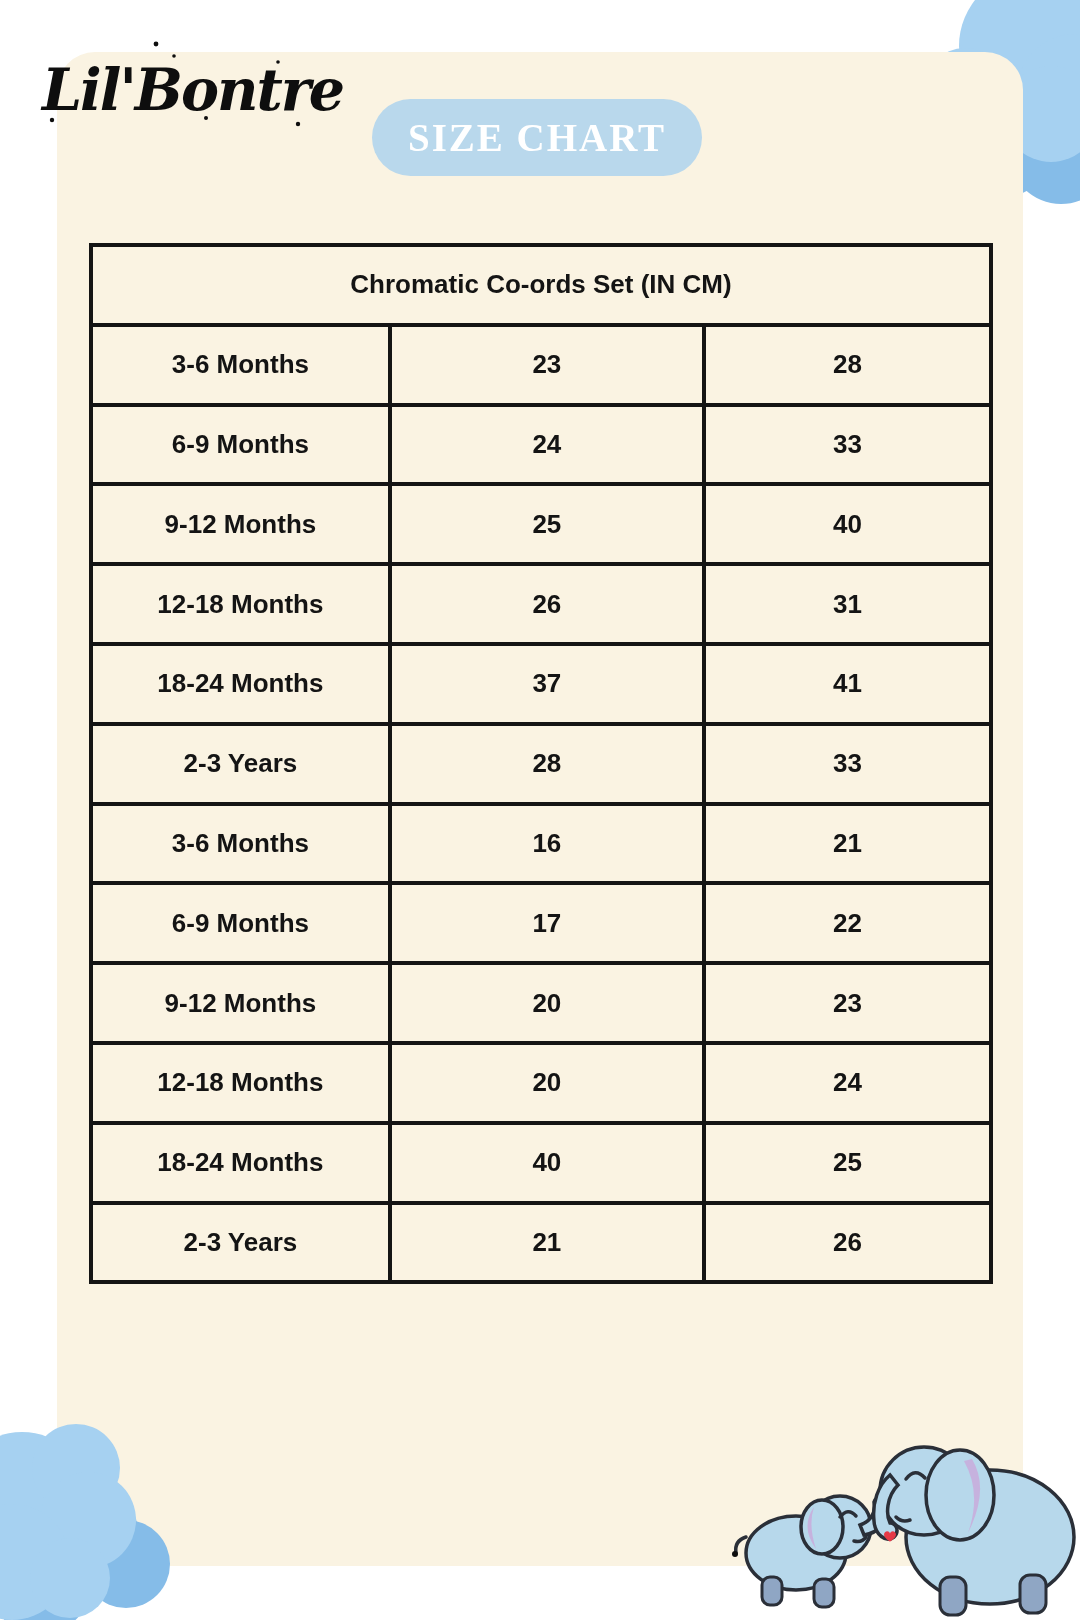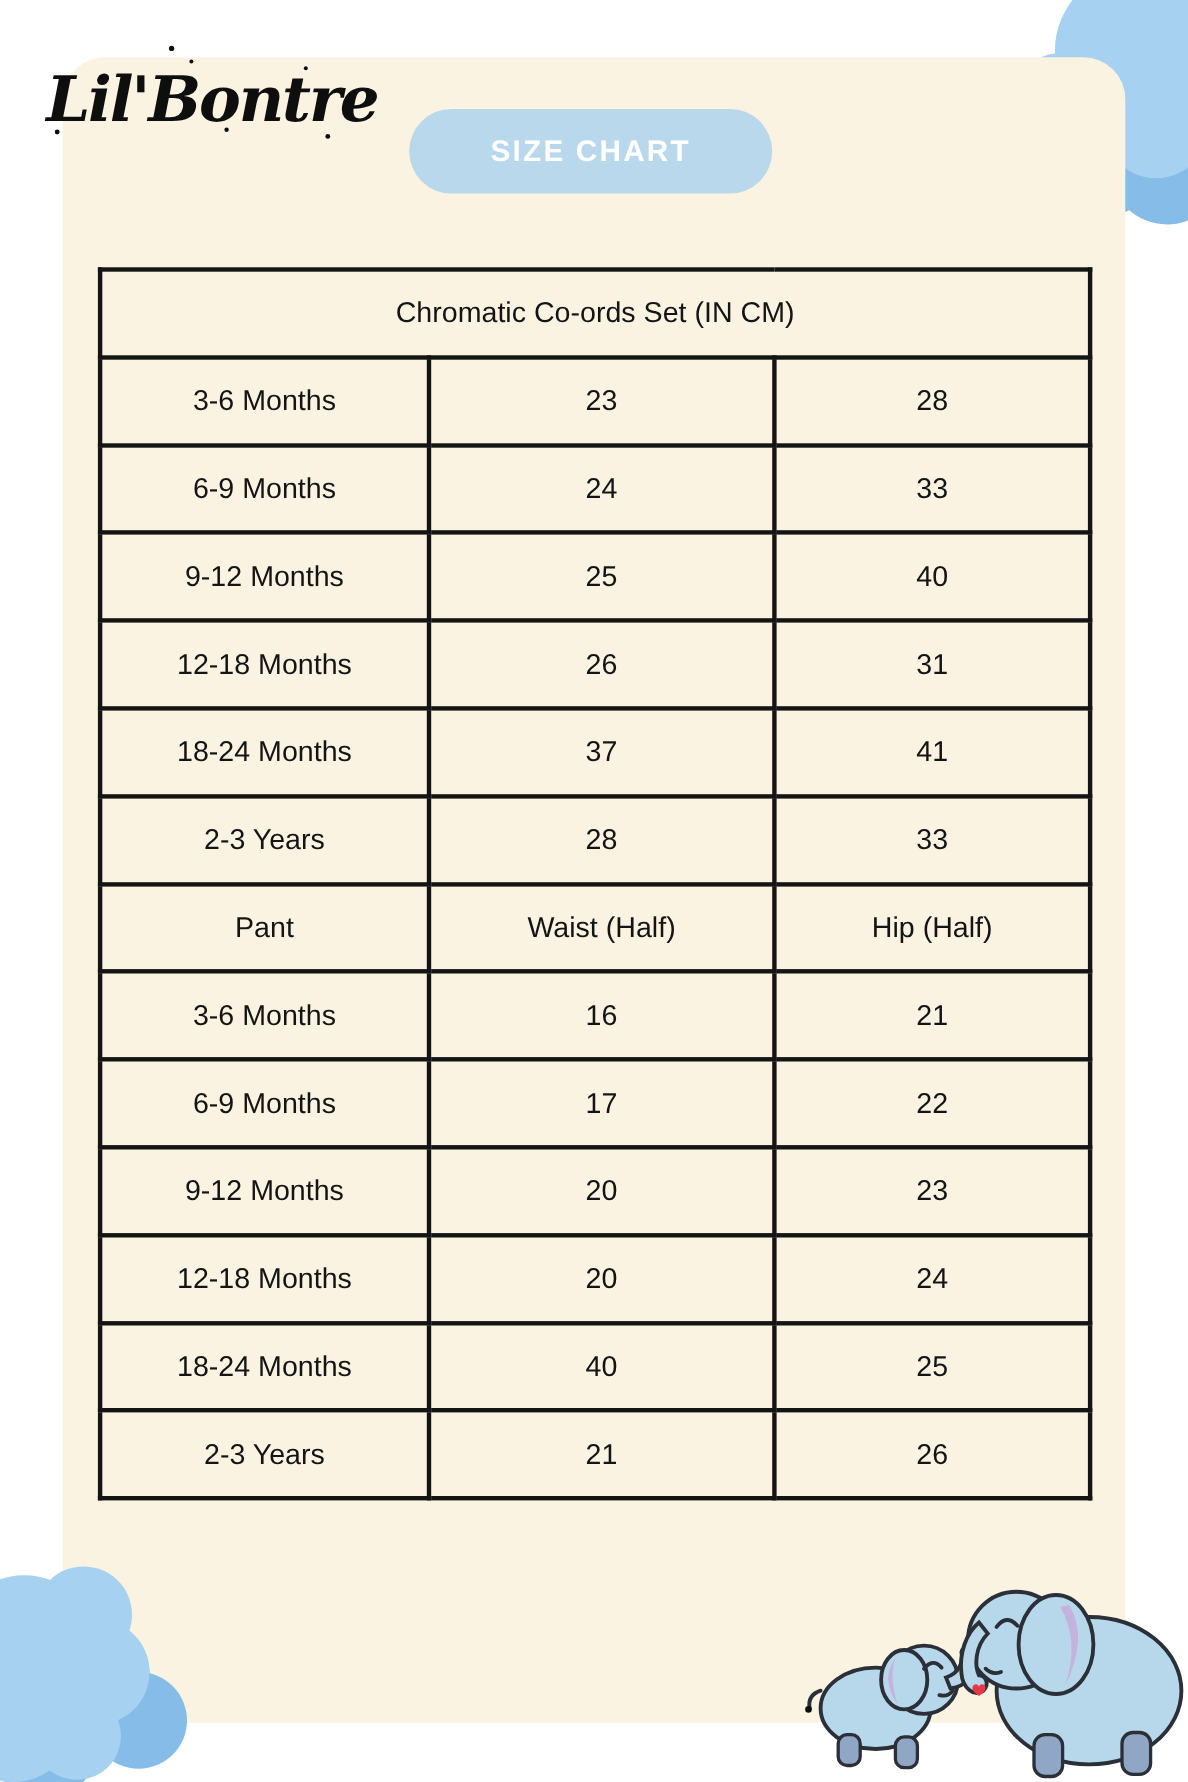--- a/index.html
+++ b/index.html
@@ -21,32 +21,32 @@
     font-family:"DejaVu Serif", serif; font-style:italic; font-weight:bold;
     fill:#0e0e0e; font-size:57px; letter-spacing:-2px;
   }
   .ink { fill:#0e0e0e; }
   .pill {
     position:absolute; left:372px; top:99px; width:330px; height:77px;
     background:var(--badge-bg,#b9d8ec); border-radius:40px; z-index:2;
     display:flex; align-items:center; justify-content:center;
   }
   .pill span {
-    color:var(--badge-text,#ffffff); font-size:27px; font-weight:bold; letter-spacing:2px;
+    color:var(--badge-text,#ffffff); font-size:39px; font-weight:bold; letter-spacing:2px;font-family:Liberation Serif, serif;
   }
   table.size-table {
     position:absolute; left:89px; top:243px; width:904px; z-index:2;
     border-collapse:collapse; table-layout:fixed;
   }
   table.size-table tr { height:79.8px; }
   table.size-table td {
     border:4px solid var(--table-border,#141414);
     background:var(--card-bg,#faf3e2);
     text-align:center; vertical-align:middle;
-    font-size:26px; font-weight:normal; color:var(--text,#141414);
+    font-size:26px; font-weight:bold; color:var(--text,#141414);
   }
   .elephants { position:absolute; left:728px; top:1425px; z-index:4; }
   .ele-body { fill:var(--elephant-body,#b7d8eb); stroke:var(--elephant-outline,#2a2f38); stroke-width:3.5; }
   .ele-line { fill:none; stroke:var(--elephant-outline,#2a2f38); stroke-width:3.5; stroke-linecap:round; }
   .ele-foot { fill:var(--feet,#8fa6c4); stroke:var(--elephant-outline,#2a2f38); stroke-width:3; }
   .ele-ear  { fill:var(--ear-inner,#c9abdc); opacity:.85; }
   .heart    { fill:var(--heart,#e63946); }
 </style>
 </head>
 <body>
@@ -109,25 +109,20 @@
   </tr>
   <tr>
     <td>18-24 Months</td>
     <td>37</td>
     <td>41</td>
   </tr>
   <tr>
     <td>2-3 Years</td>
     <td>28</td>
     <td>33</td>
-  </tr>
-  <tr>
-    <td>Pant</td>
-    <td>Waist (Half)</td>
-    <td>Hip (Half)</td>
   </tr>
   <tr>
     <td>3-6 Months</td>
     <td>16</td>
     <td>21</td>
   </tr>
   <tr>
     <td>6-9 Months</td>
     <td>17</td>
     <td>22</td>

